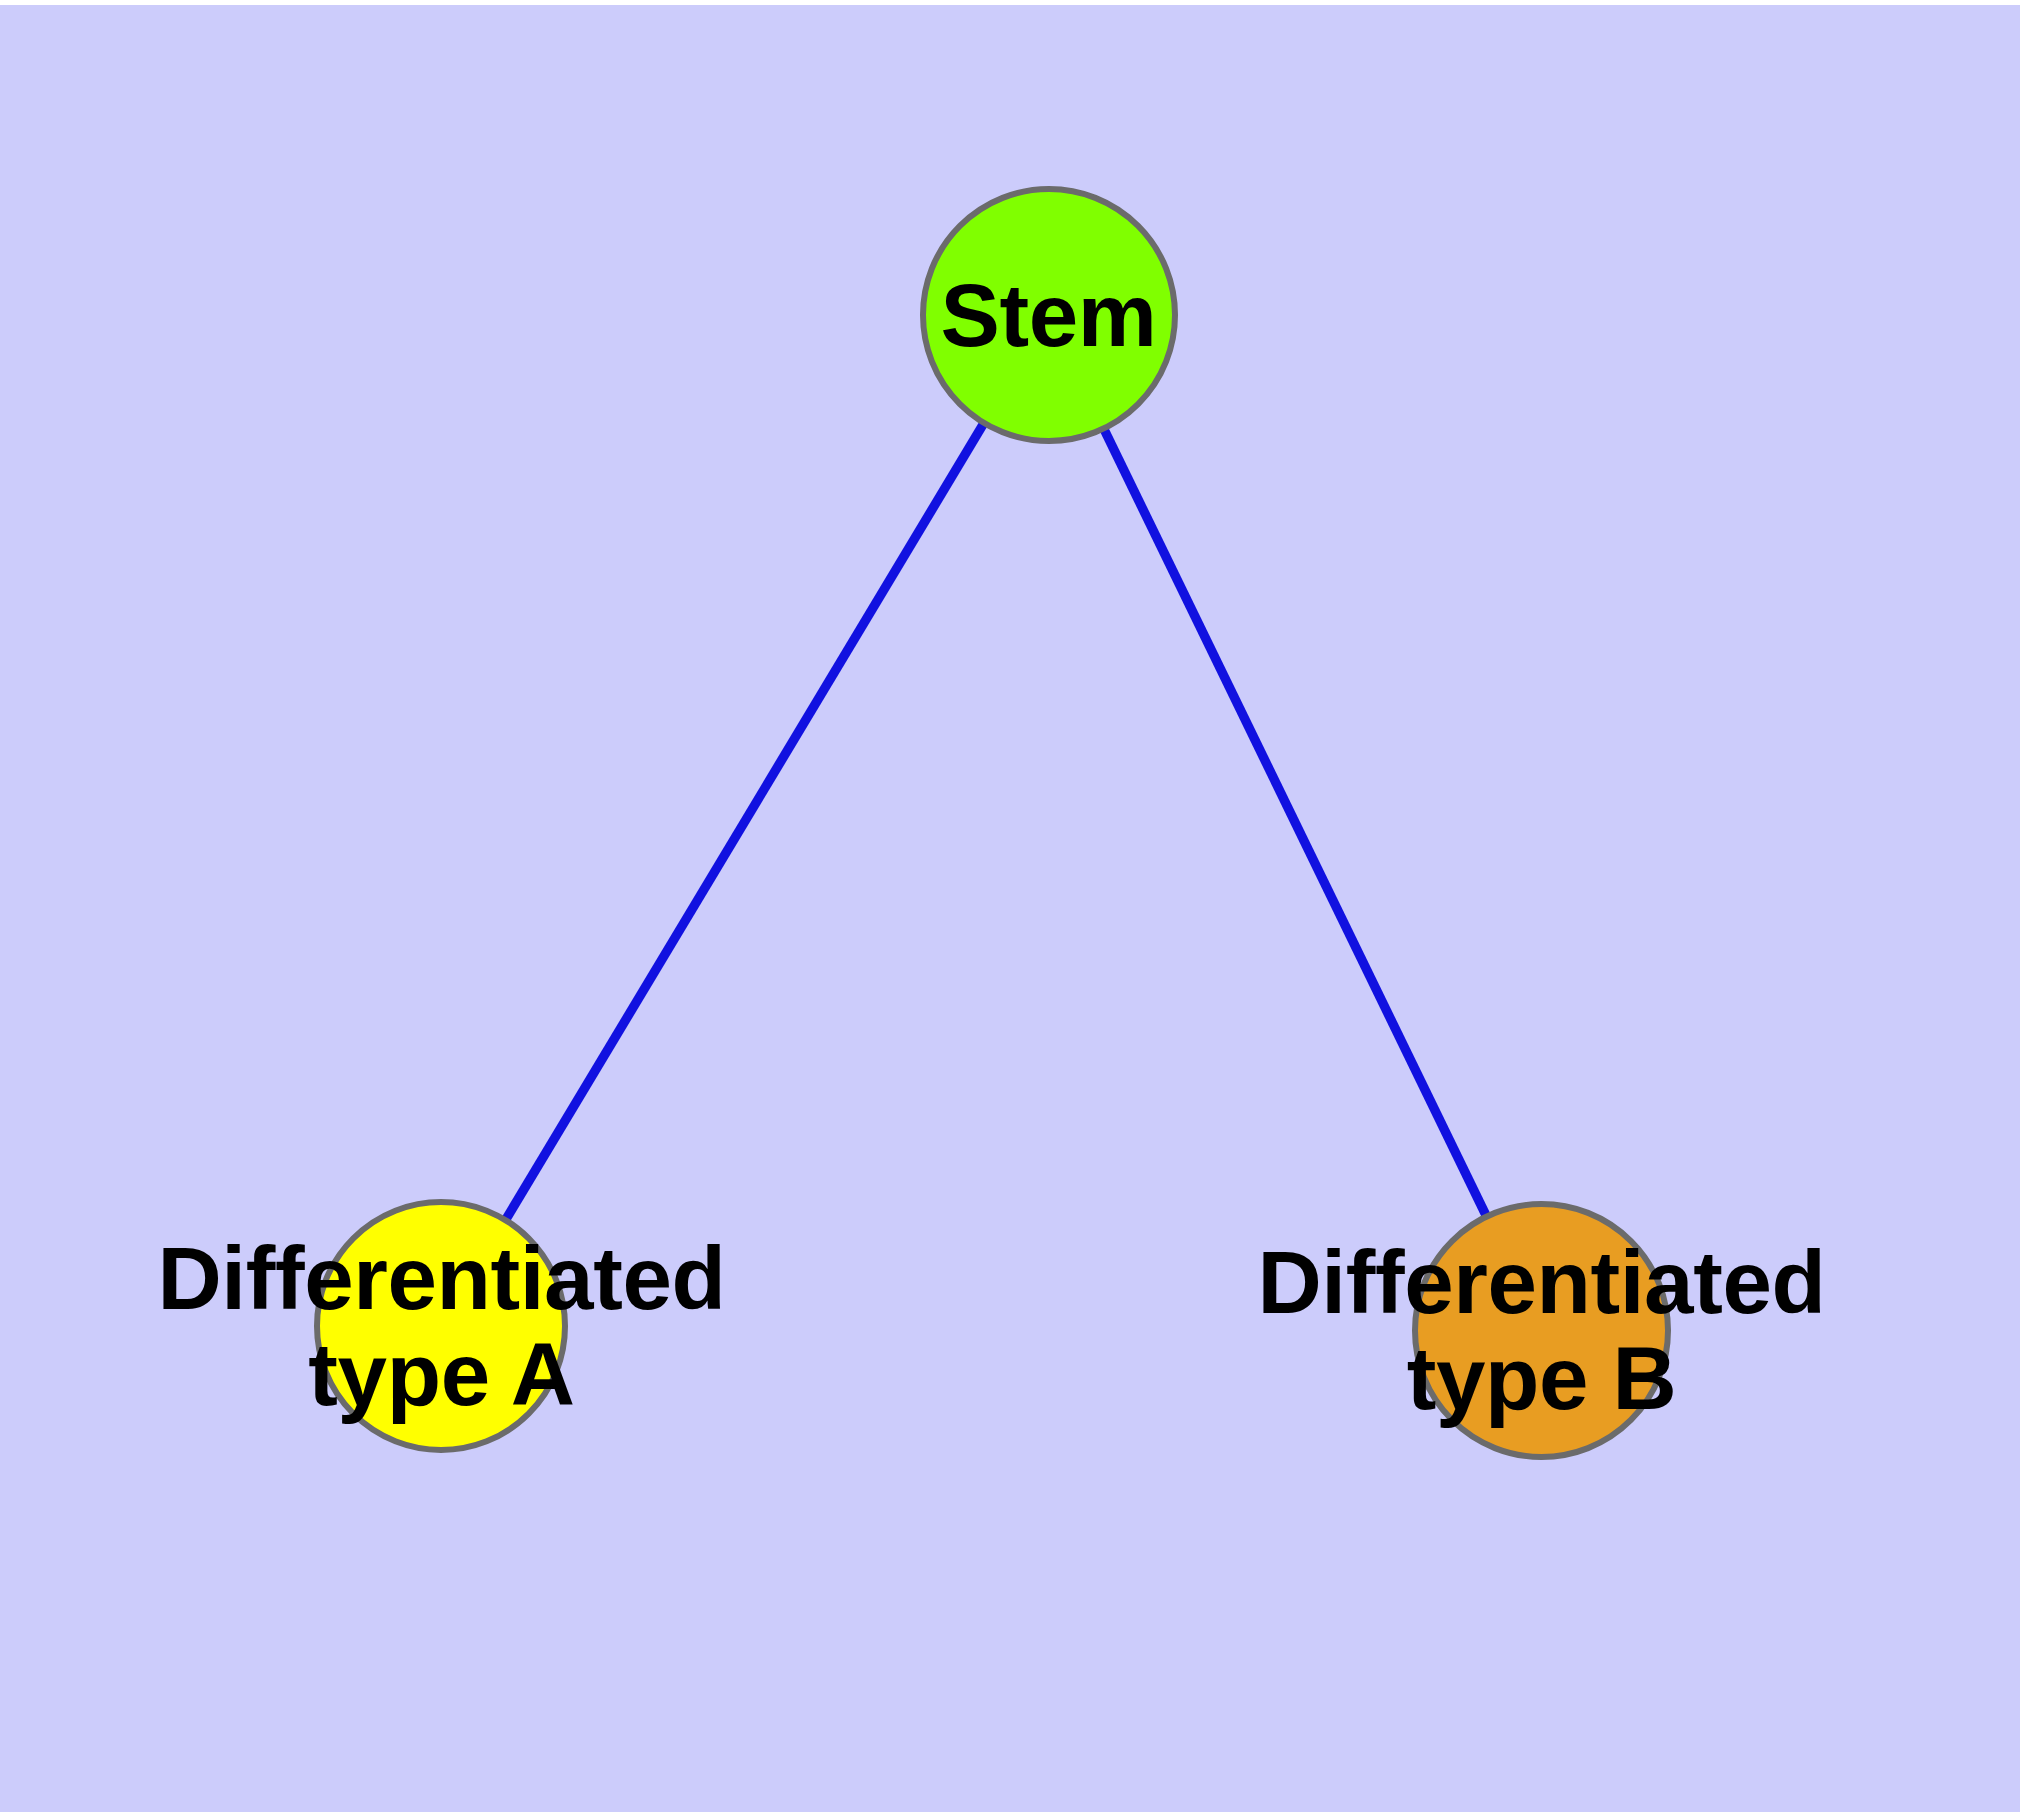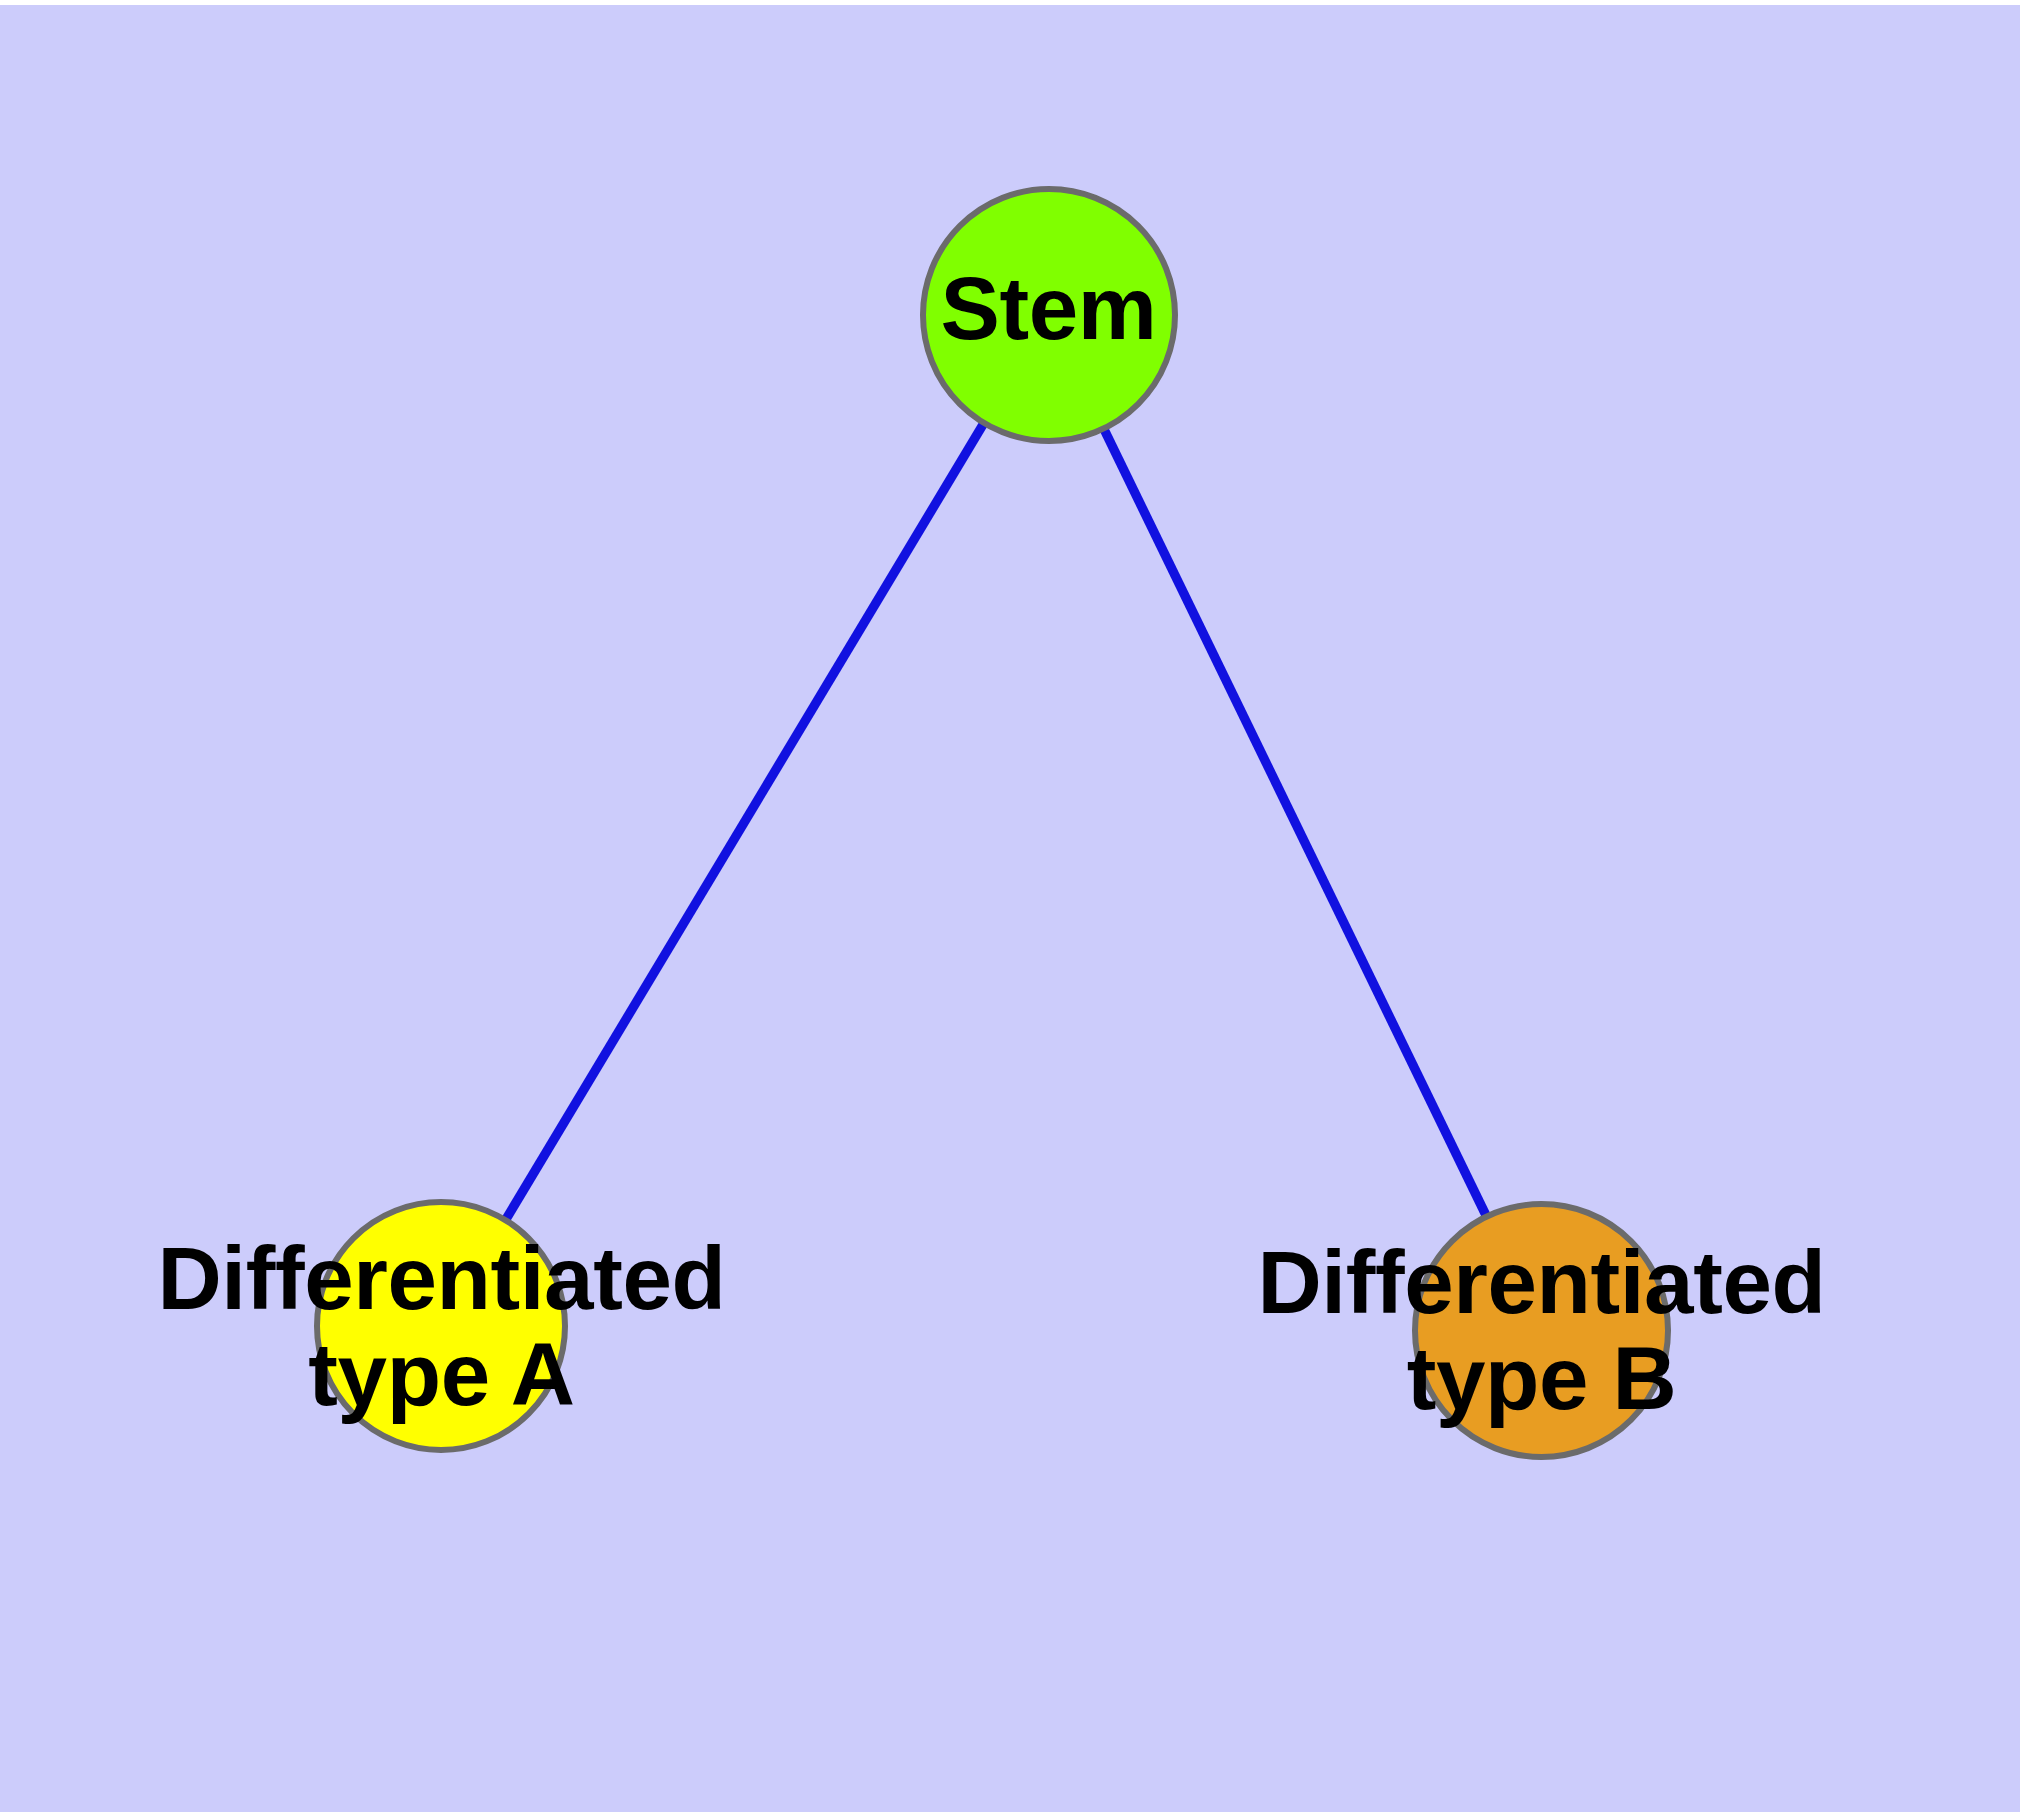--- a/index.html
+++ b/index.html
@@ -56,20 +56,20 @@
 
   <svg id="edge-layer" viewBox="0 0 2384 2138" preserveAspectRatio="none">
     <line id="edge-0" x1="1163.926594780077" y1="493.7549894236985" x2="593.0442023295016" y2="1444.959869582269" stroke="#1111e0" stroke-width="11"></line>
     <line id="edge-1" x1="1299.0502212887486" y1="499.72536959436576" x2="1756.512805321894" y2="1441.3751559718712" stroke="#1111e0" stroke-width="11"></line>
   </svg>
 
   <div class="node" id="node-0" style="left: 920px; top: 186px; width: 258px; height: 258px; background: rgb(128, 255, 0); border-color: rgb(107, 107, 107);"></div>
   <div class="node" id="node-1" style="left: 314px; top: 1199px; width: 254px; height: 254px; background: rgb(255, 255, 0); border-color: rgb(107, 107, 107);"></div>
   <div class="node" id="node-2" style="left: 1412px; top: 1201px; width: 259px; height: 259px; background: rgb(232, 157, 34); border-color: rgb(107, 107, 107);"></div>
 
-  <div class="node-label" id="label-0" style="font-size: 89px; color: rgb(0, 0, 0); width: 1695px; left: 201px; top: 260px;">Stem</div>
+  <div class="node-label" id="label-0" style="font-size: 89px; color: rgb(0, 0, 0); width: 1695px; left: 201px; top: 267px;">Stem</div>
   <div class="node-label" id="label-1" style="font-size: 89px; color: rgb(0, 0, 0); width: 1695px; left: -406px; top: 1230px;">Differentiated
 type A</div>
   <div class="node-label" id="label-2" style="font-size: 89px; color: rgb(0, 0, 0); width: 1695px; left: 694px; top: 1234px;">Differentiated
 type B</div>
 
 </div>
 
 
 </body></html>

